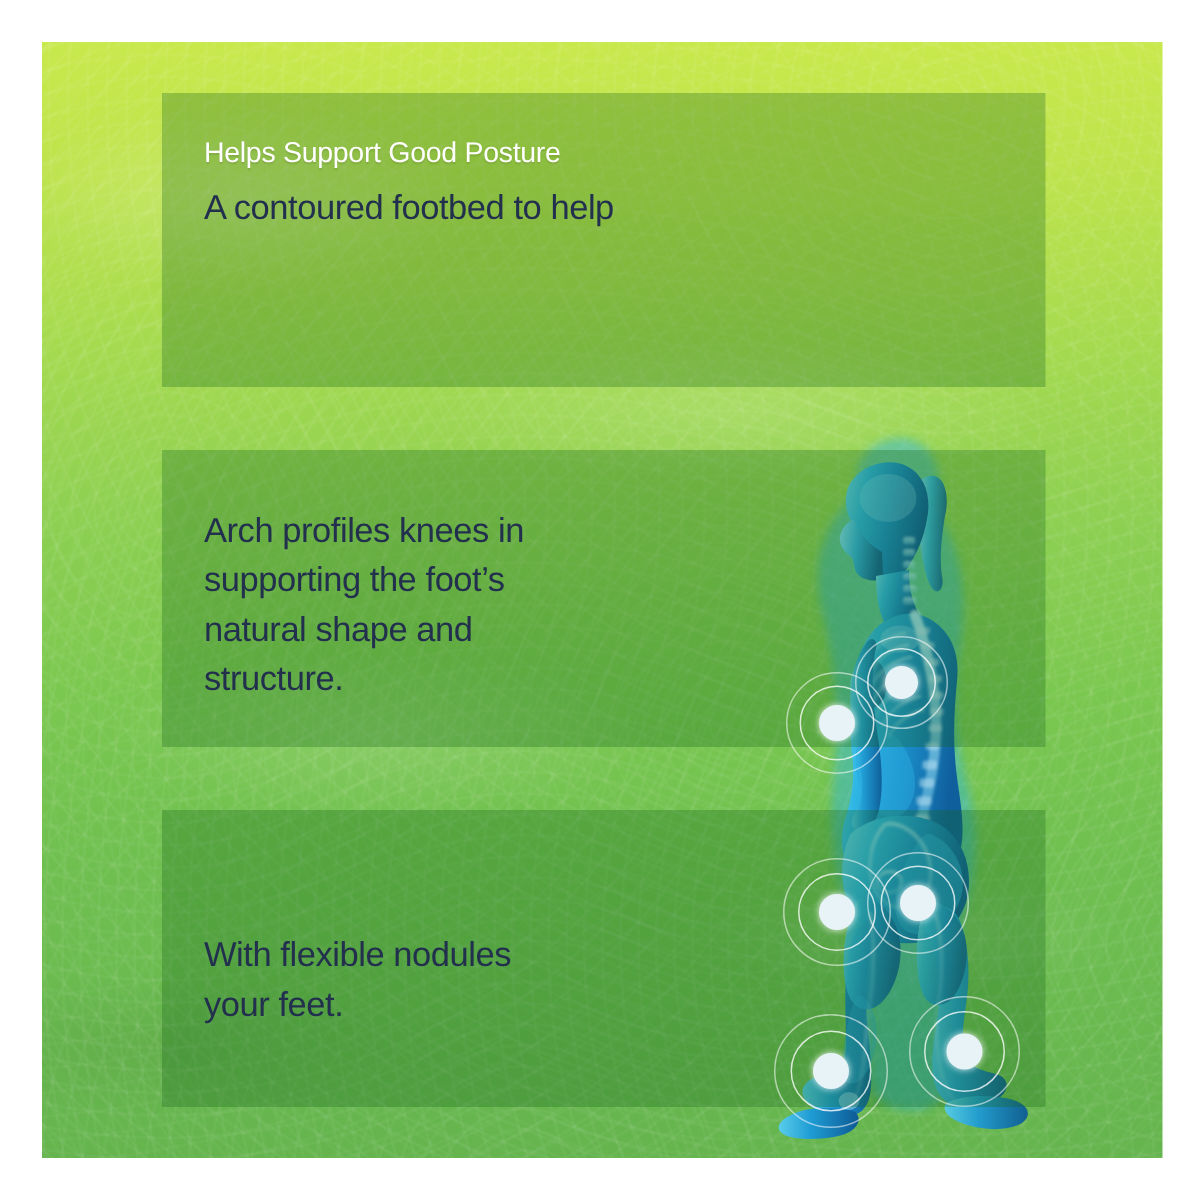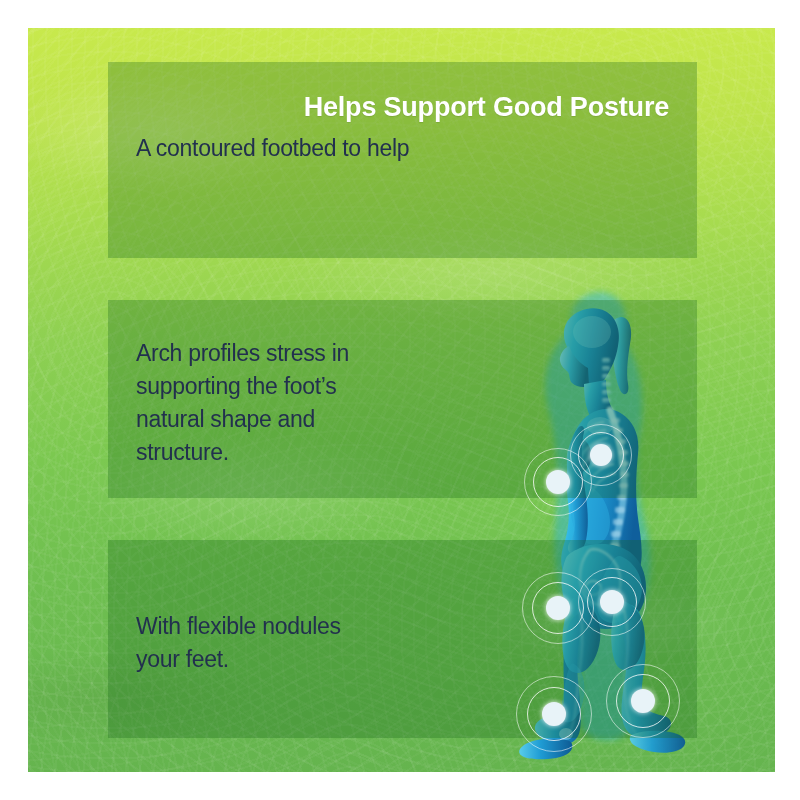--- a/index.html
+++ b/index.html
@@ -118,31 +118,30 @@
 
   .panel-inner {
     position: relative;
     height: 100%;
     display: flex;
     flex-direction: column;
     justify-content: center;
   }
   #panel-1 .panel-inner { justify-content: flex-start; padding-top: 30px; }
   #panel-2 .panel-inner { padding-top: 4px; }
-  #panel-3 .panel-inner { padding-top: 4px; }
+  #panel-3 .panel-inner { padding-top: 14px; }
 
   .headline {
     color: #ffffff;
-    font-size: 27px;
-    font-weight: bold;
+    font-size: 19px;
+    font-weight: normal;
     letter-spacing: -0.2px;
     line-height: 1.18;
     margin: 0 0 8px 0;
     text-shadow: 0 1px 1px rgba(0,0,0,.10);
-    text-align: right;
   }
   .body-copy {
     color: #22304e;
     font-size: 23px;
     font-weight: normal;
     line-height: 33px;
     letter-spacing: -0.3px;
     margin: 0;
     max-width: 430px;
   }
@@ -358,21 +357,21 @@
         <h2 class="headline">Helps Support Good Posture</h2>
         <p class="body-copy">
           <span class="line">A contoured footbed to help</span>
         </p>
       </div>
     </div>
 
     <div class="panel" id="panel-2">
       <div class="panel-inner">
         <p class="body-copy">
-          <span class="line">Arch profiles stress in</span>
+          <span class="line">Arch profiles knees in</span>
           <span class="line">supporting the foot’s</span>
           <span class="line">natural shape and</span>
           <span class="line">structure.</span>
         </p>
       </div>
     </div>
 
     <div class="panel" id="panel-3">
       <div class="panel-inner">
         <p class="body-copy">

